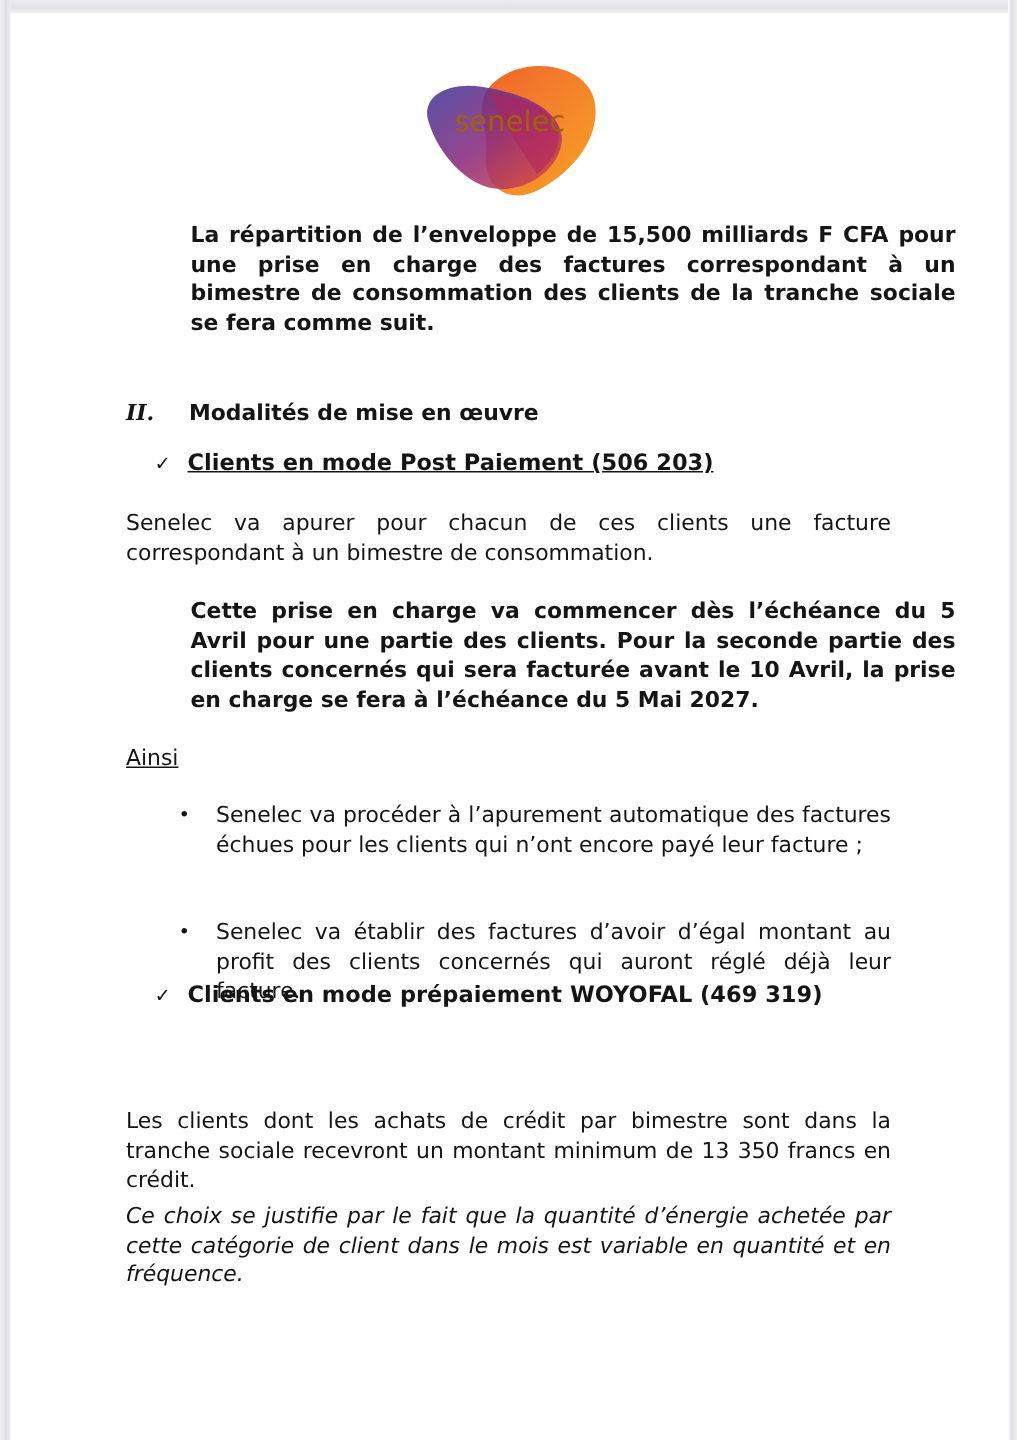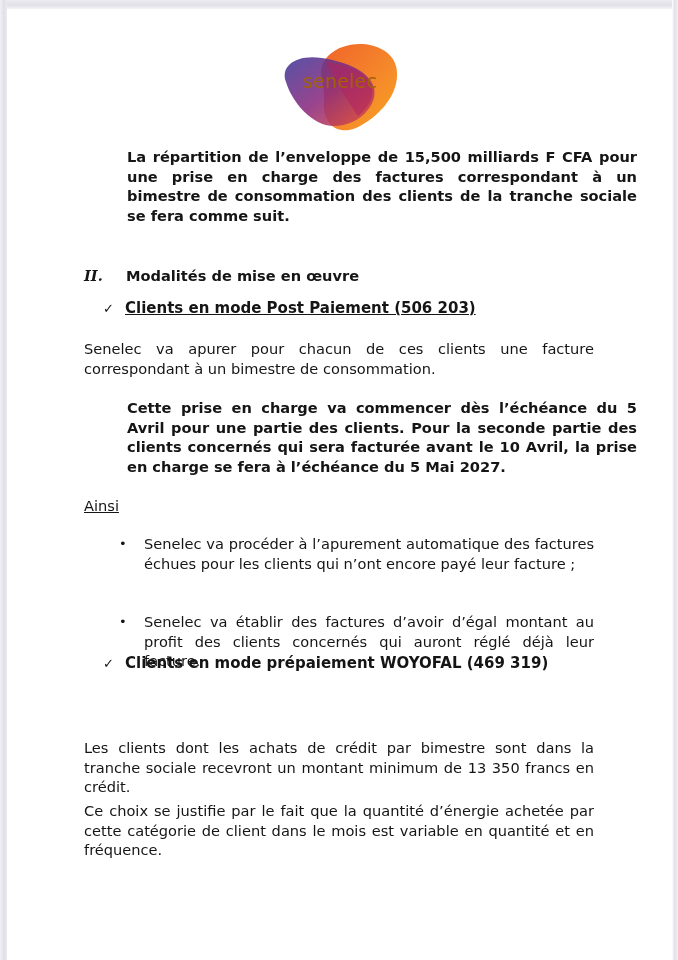--- a/index.html
+++ b/index.html
@@ -51,21 +51,21 @@
   .para2 { top: 398px; }
   .ainsi { top: 496px; text-decoration: underline; }
 
   .bullets { position: absolute; left: 116px; width: 478px; font-size: 14.6px; line-height: 19.6px; }
   .bullet { position: relative; padding-left: 28px; text-align: justify; text-align-last: left; }
   .bullet-dot { position: absolute; left: 3px; top: 0; font-size: 13px; }
   .b1 { top: 534px; }
   .b2 { top: 612px; }
 
   .para3 { top: 728px; margin-top: 10px; }
-  .para4 { top: 801px; }
+  .para4 { top: 801px; font-style: italic; }
 </style>
 </head>
 <body>
 
 <div class="frame-top"></div>
 <div class="frame-left"></div>
 <div class="frame-right"></div>
 <div class="page"></div>
 
 <div class="logo">

